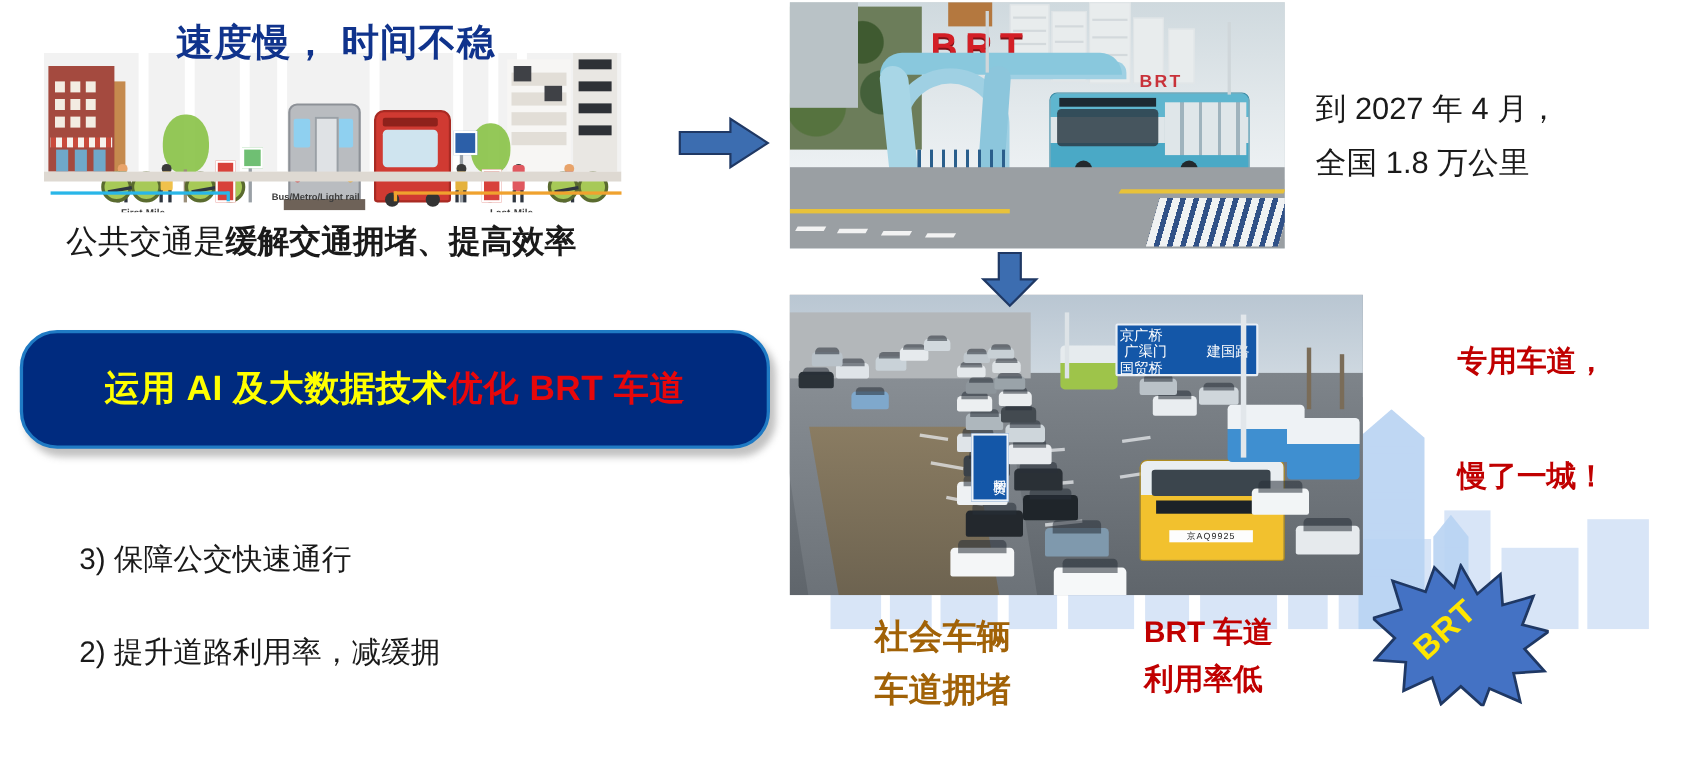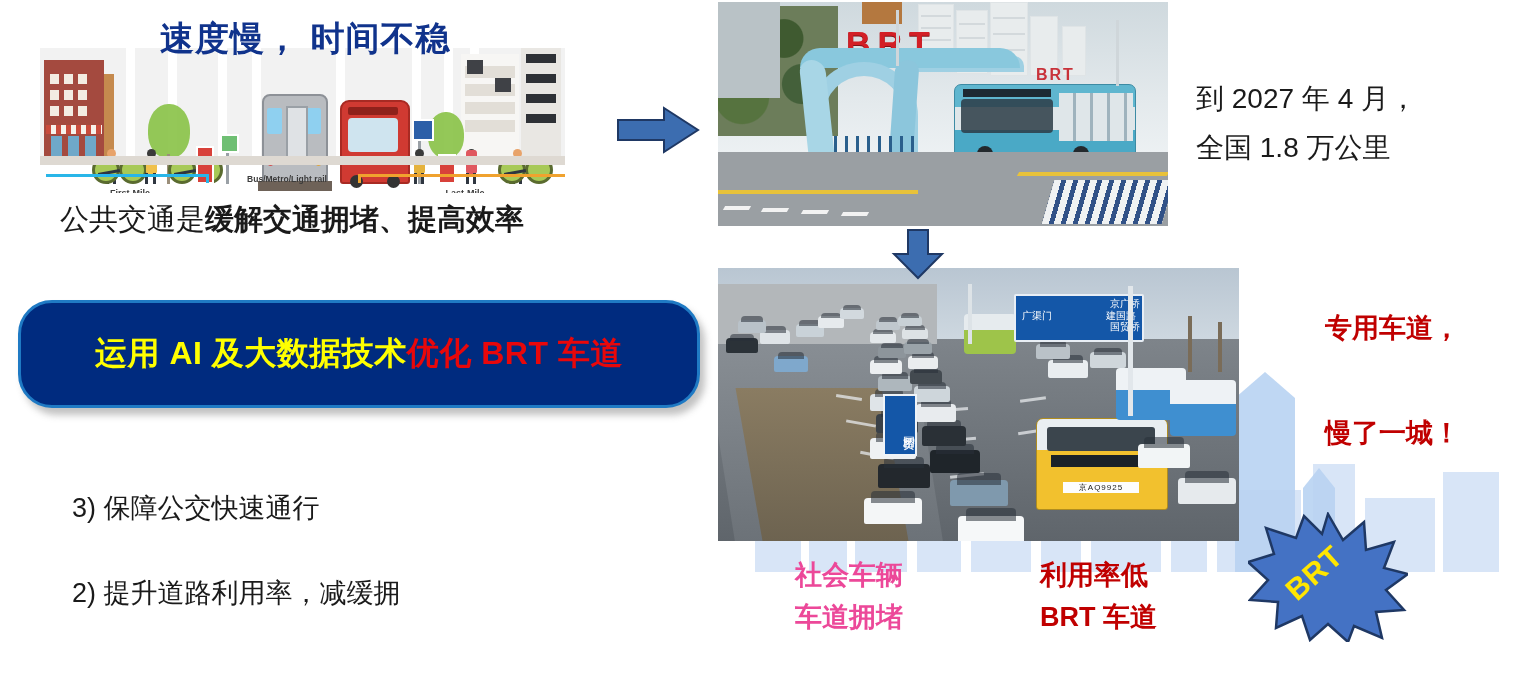--- a/index.html
+++ b/index.html
@@ -163,21 +163,21 @@
   .jam-road-l{position:absolute;left:0;top:22%;width:40%;height:78%;
      background:linear-gradient(180deg,#8a9096,#6c7278);transform:skewX(9deg);}
   .median{position:absolute;left:6%;top:44%;width:28%;height:56%;
      background:linear-gradient(180deg,#8a7c62,#6d6350);transform:skewX(10deg);}
   .overpass{position:absolute;left:0;top:6%;width:42%;height:22%;background:#b3b7ba;}
   .lanemark{position:absolute;height:3px;background:#e7eaec;opacity:.75;}
   .car{position:absolute;border-radius:4px 4px 2px 2px;}
   .car::after{content:"";position:absolute;left:12%;top:-28%;width:76%;height:46%;
      background:rgba(40,48,56,.55);border-radius:4px 4px 0 0;}
   .signblue{position:absolute;background:#1457a8;border:2px solid #e8eef5;border-radius:2px;
-     color:#fff;font-size:10px;line-height:1.15;text-align:right;padding:2px;box-sizing:border-box;}
+     color:#fff;font-size:13px;line-height:1.15;text-align:left;padding:2px;box-sizing:border-box;}
   .sign-gmq{position:absolute;left:165px;top:126px;width:34px;height:62px;background:#1457a8;
      border:2px solid #eef3f8;color:#fff;font-size:12px;line-height:1.05;text-align:center;
      padding-top:3px;box-sizing:border-box;writing-mode:vertical-rl;}
   .ybus{position:absolute;left:318px;top:150px;width:130px;height:90px;
      background:linear-gradient(180deg,#e9eef1 0 34%,#f2c12e 34% 100%);
      border-radius:7px 7px 3px 3px;border:1px solid #b08d1f;}
   .ybus .rw{position:absolute;left:10px;top:8px;width:108px;height:24px;background:#3b454d;border-radius:3px;}
   .ybus .led{position:absolute;left:14px;top:36px;width:100px;height:12px;background:#1b2228;}
   .ybus .plate{position:absolute;left:26px;bottom:16px;width:76px;height:11px;background:#fdfdfd;
      font-size:8px;color:#222;text-align:center;line-height:11px;letter-spacing:1px;}
@@ -191,21 +191,21 @@
 
   
   #burst{left:1248px;top:512px;width:160px;height:130px;z-index:7;}
   #burst-label{position:absolute;left:34px;top:44px;font-size:30px;font-weight:bold;color:#ffe600;
      transform:rotate(-42deg);letter-spacing:1px;}
 
   
   #stat-text{left:1196px;top:74px;width:330px;font-size:28px;color:#1a1a1a;line-height:1.75;z-index:6;}
   #fast-line{left:1325px;top:310px;font-size:27px;font-weight:bold;color:#c00000;white-space:nowrap;z-index:8;}
   #slow-line{left:1325px;top:415px;font-size:27px;font-weight:bold;color:#c00000;white-space:nowrap;z-index:8;}
-  #cap-left{left:795px;top:555px;font-size:27px;font-weight:bold;color:#ec4899;line-height:1.55;z-index:8;}
+  #cap-left{left:795px;top:555px;font-size:31px;font-weight:bold;color:#a16207;line-height:1.55;z-index:8;}
   #cap-right{left:1040px;top:555px;font-size:27px;font-weight:bold;color:#c00000;line-height:1.55;z-index:8;}
 </style>
 </head>
 <body>
 
 <div class="abs" id="left-col">
 
   <div class="abs" id="slow-headline">速度慢， 时间不稳</div>
 
   <div class="abs" id="infographic">
@@ -546,15 +546,15 @@
 </div>
 
 <div class="abs" id="fast-line">专用车道，</div>
 <div class="abs" id="slow-line">慢了一城！</div>
 
 <div class="abs" id="cap-left">
   <div>社会车辆</div>
   <div>车道拥堵</div>
 </div>
 <div class="abs" id="cap-right">
+  <div>BRT 车道</div>
   <div>利用率低</div>
-  <div>BRT 车道</div>
 </div>
 
 </body></html>

